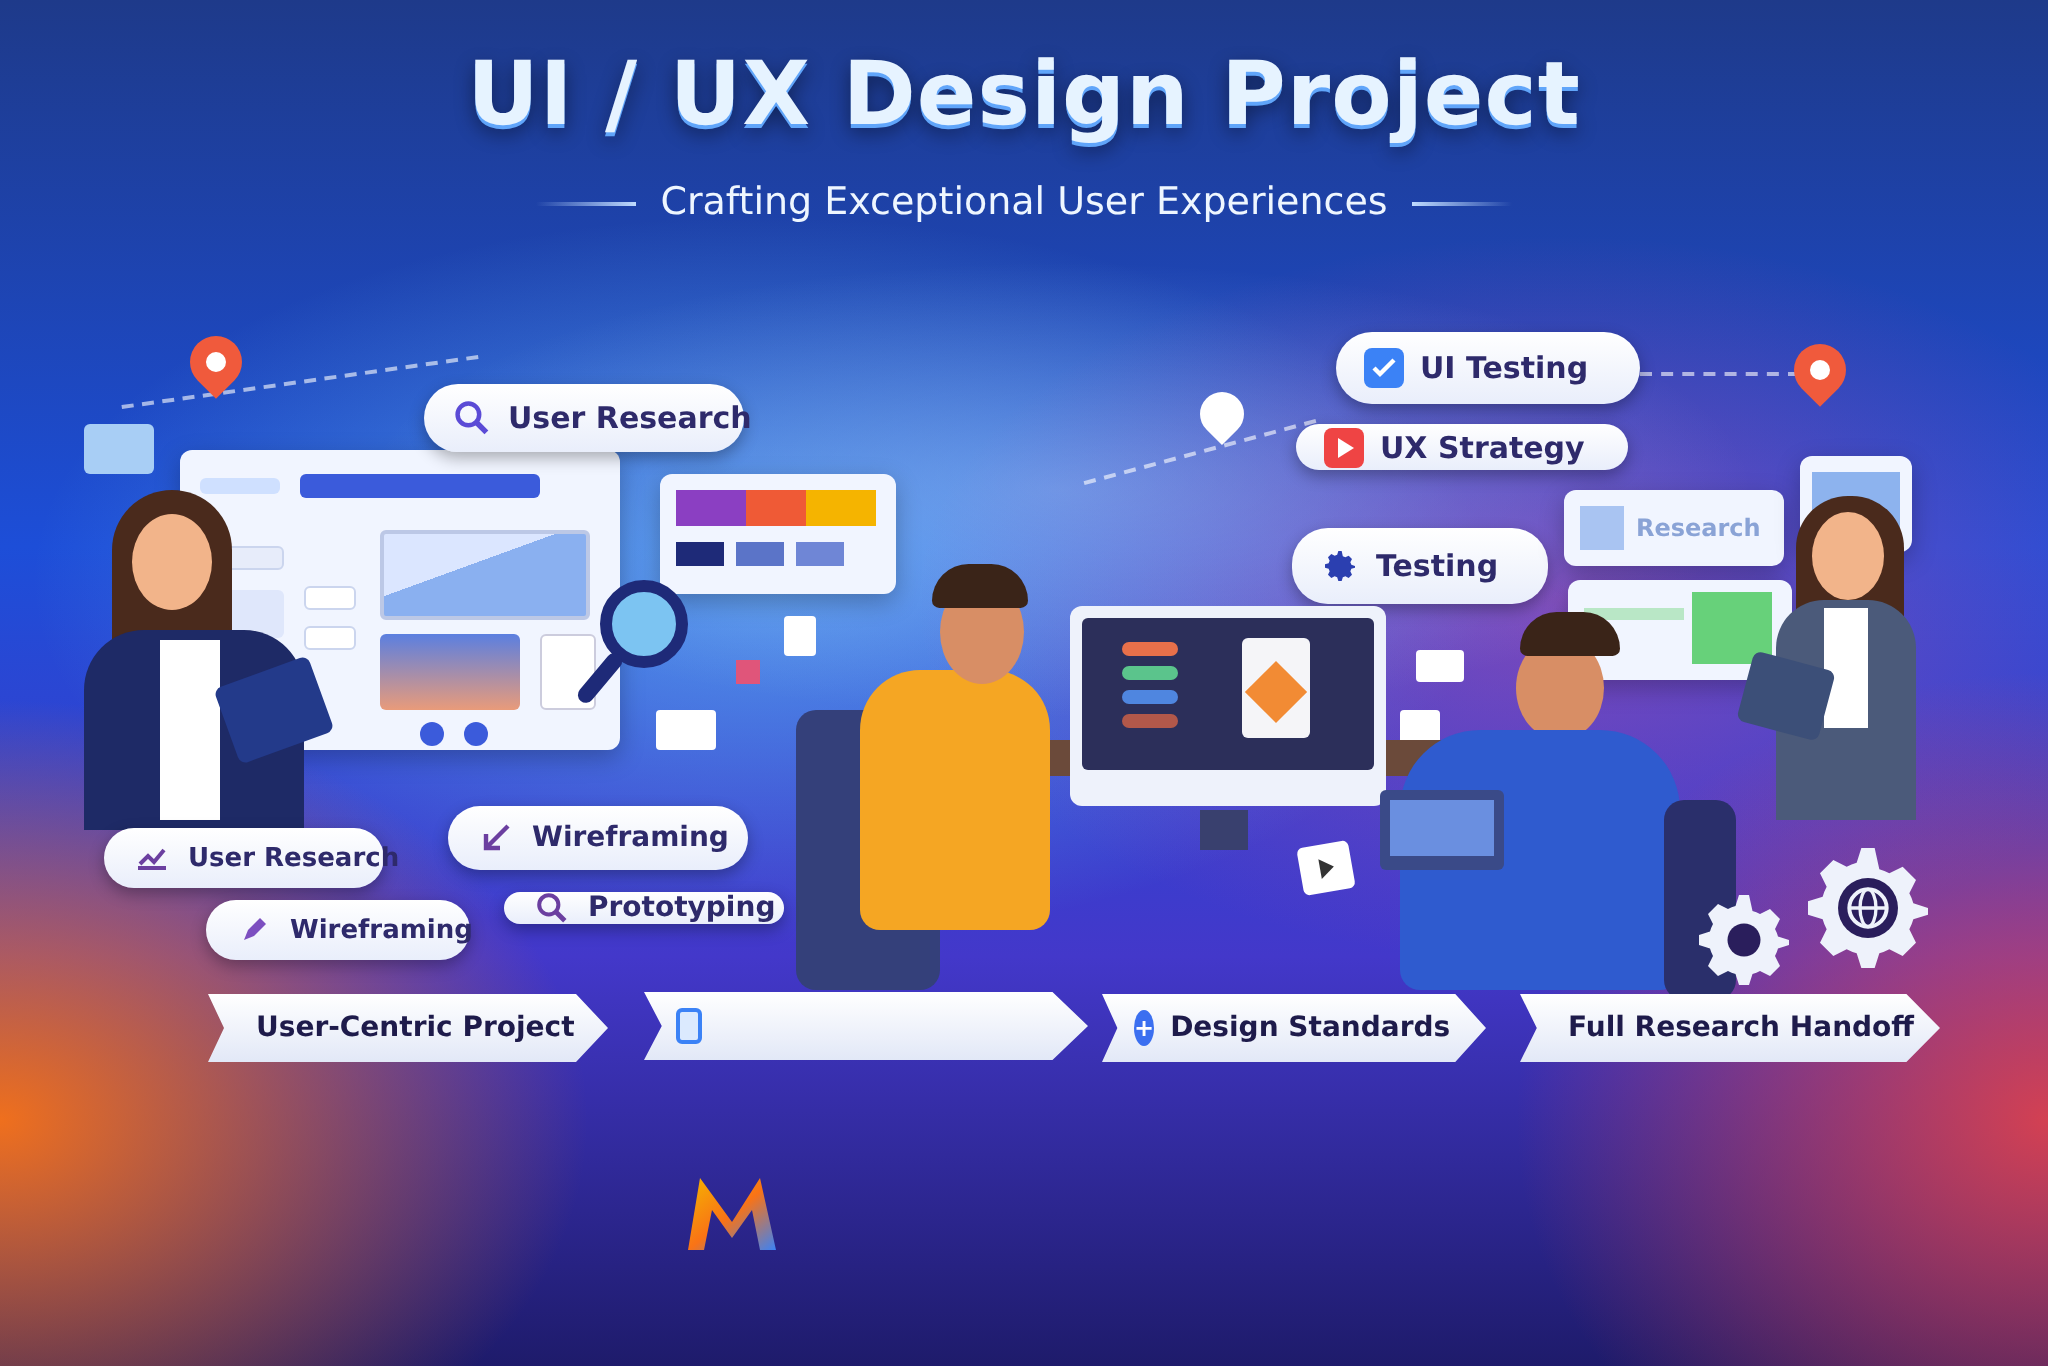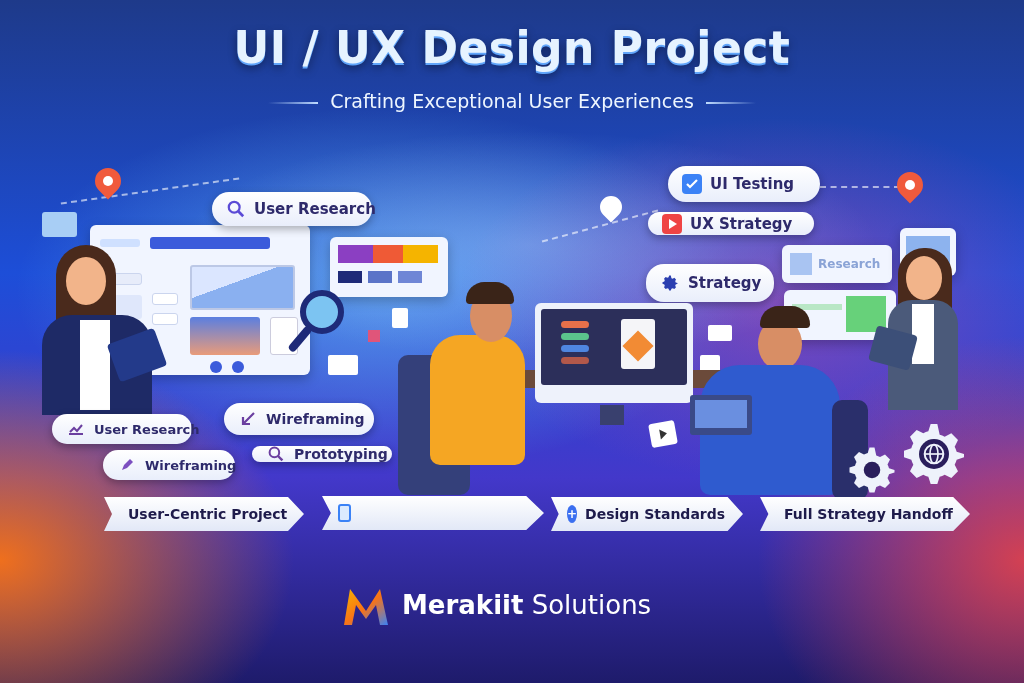--- a/index.html
+++ b/index.html
@@ -121,21 +121,21 @@
     </span>
   <span>UX Strategy</span>
 </div>
 
 <div class="abs pill" style="left:646px;top:264px;height:38px;width:128px">
   <span class="ic">
       <svg width="22" height="22" viewBox="0 0 24 24">
         <path fill="#2b3fb0" d="M12 8a4 4 0 100 8 4 4 0 000-8zm9 4l-2.2-.7a7 7 0 00-.6-1.5l1-2-2-2-2 1a7 7 0 00-1.5-.6L13 3h-2l-.7 2.2a7 7 0 00-1.5.6l-2-1-2 2 1 2a7 7 0 00-.6 1.5L3 11v2l2.2.7a7 7 0 00.6 1.5l-1 2 2 2 2-1a7 7 0 001.5.6L11 21h2l.7-2.2a7 7 0 001.5-.6l2 1 2-2-1-2a7 7 0 00.6-1.5L21 13z"></path>
       </svg>
     </span>
-  <span>Strategy</span>
+  <span>Testing</span>
 </div>
 
 <div class="abs panel" style="left:782px;top:245px;width:110px;height:38px">
   <div class="abs" style="left:8px;top:8px;width:22px;height:22px;background:#a9c4f2"></div>
   <div class="abs" style="left:36px;top:12px;font-size:12px;font-weight:bold;color:#8aa3d6">Research</div>
 </div>
 <div class="abs panel" style="left:900px;top:228px;width:56px;height:48px">
   <div class="abs" style="left:6px;top:8px;width:44px;height:30px;background:#8db3ee"></div>
 </div>
 <div class="abs panel" style="left:784px;top:290px;width:112px;height:50px">
@@ -236,30 +236,29 @@
   <span style="width:13px;height:18px;border:2px solid #3b82f6;border-radius:3px;display:inline-block;background:#dbeafe"></span>
 </div>
 <div class="abs ribbon" style="left:551px;top:497px;width:192px">
   <span style="width:18px;height:18px;border-radius:50%;background:#3b6ff0;display:inline-flex;align-items:center;justify-content:center;color:#fff;font-size:12px;line-height:1">+</span>
   <span>Design Standards</span>
 </div>
 <div class="abs ribbon" style="left:760px;top:497px;width:210px">
   <span style="width:18px;height:18px;border-radius:50%;background:#f5b400;display:inline-flex;align-items:flex-end;justify-content:center;overflow:hidden">
       <span style="width:10px;height:7px;background:#1e1b4b;border-radius:5px 5px 0 0;display:block"></span>
     </span>
-  <span>Full Strategy Handoff</span>
+  <span>Full Research Handoff</span>
 </div>
 
 <div class="abs brand">
   <div class="logo">
     <svg width="52" height="42" viewBox="0 0 52 42">
       <defs>
           <linearGradient id="lg" x1="0" y1="0" x2="1" y2="1">
             <stop offset="0" stop-color="#f5b400"></stop>
             <stop offset=".5" stop-color="#f97316"></stop>
             <stop offset="1" stop-color="#3b82f6"></stop>
           </linearGradient>
         </defs>
       <path d="M4 40 L10 4 L26 26 L40 4 L48 40 L40 40 L36 20 L26 34 L16 20 L12 40 Z" fill="url(#lg)"></path>
     </svg>
   </div>
-  <div class="name"><b>Merakiit</b> <span>Solutions</span></div>
 </div>
 
 </body></html>

